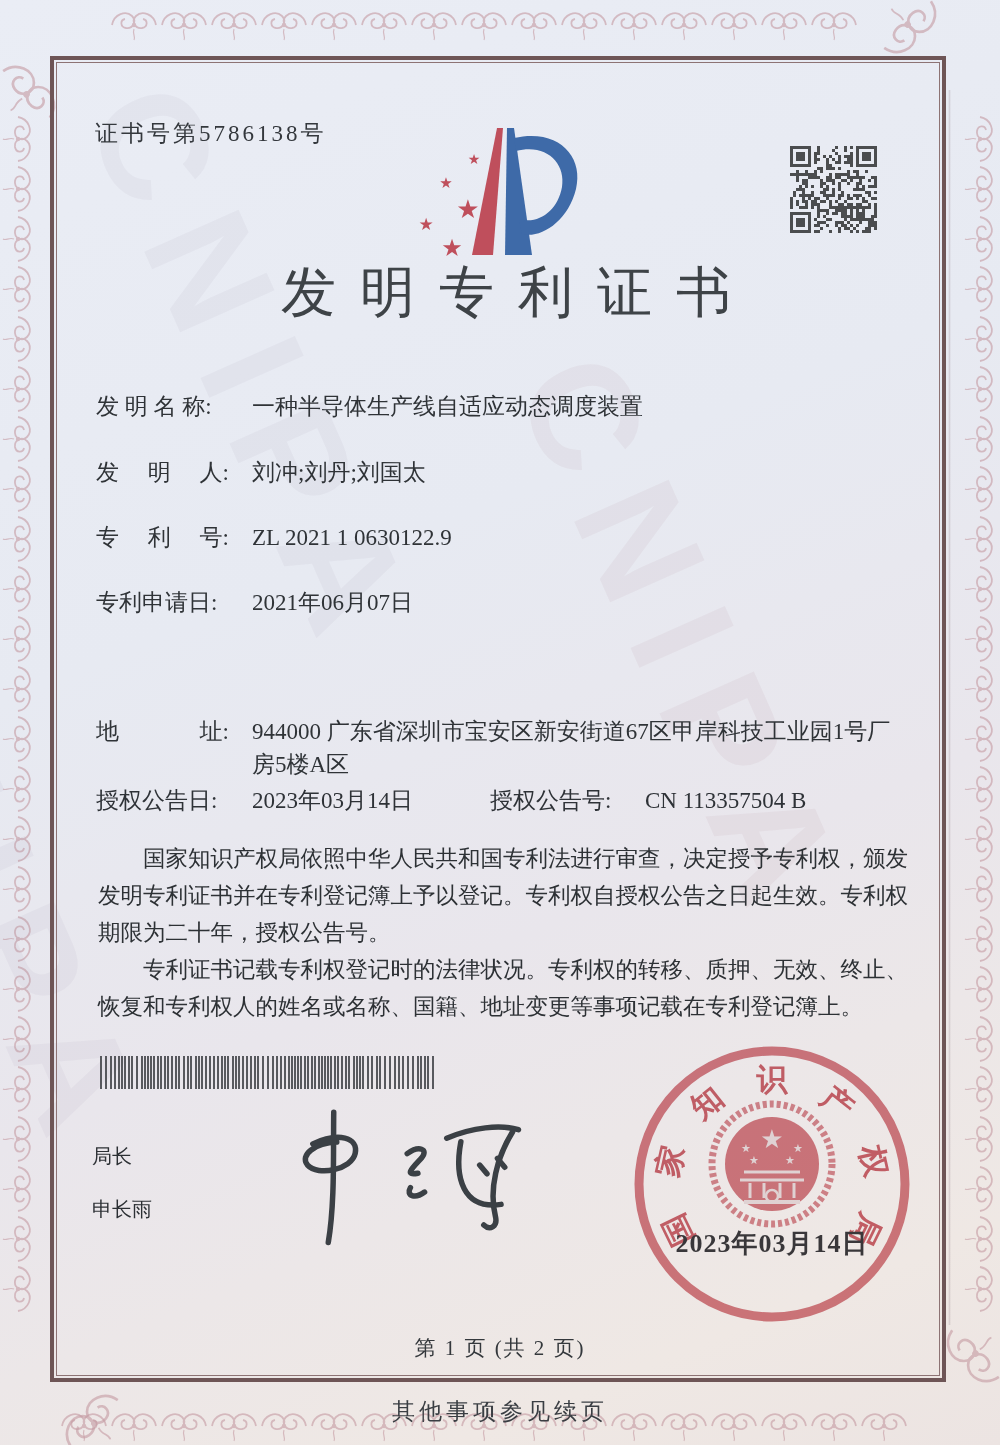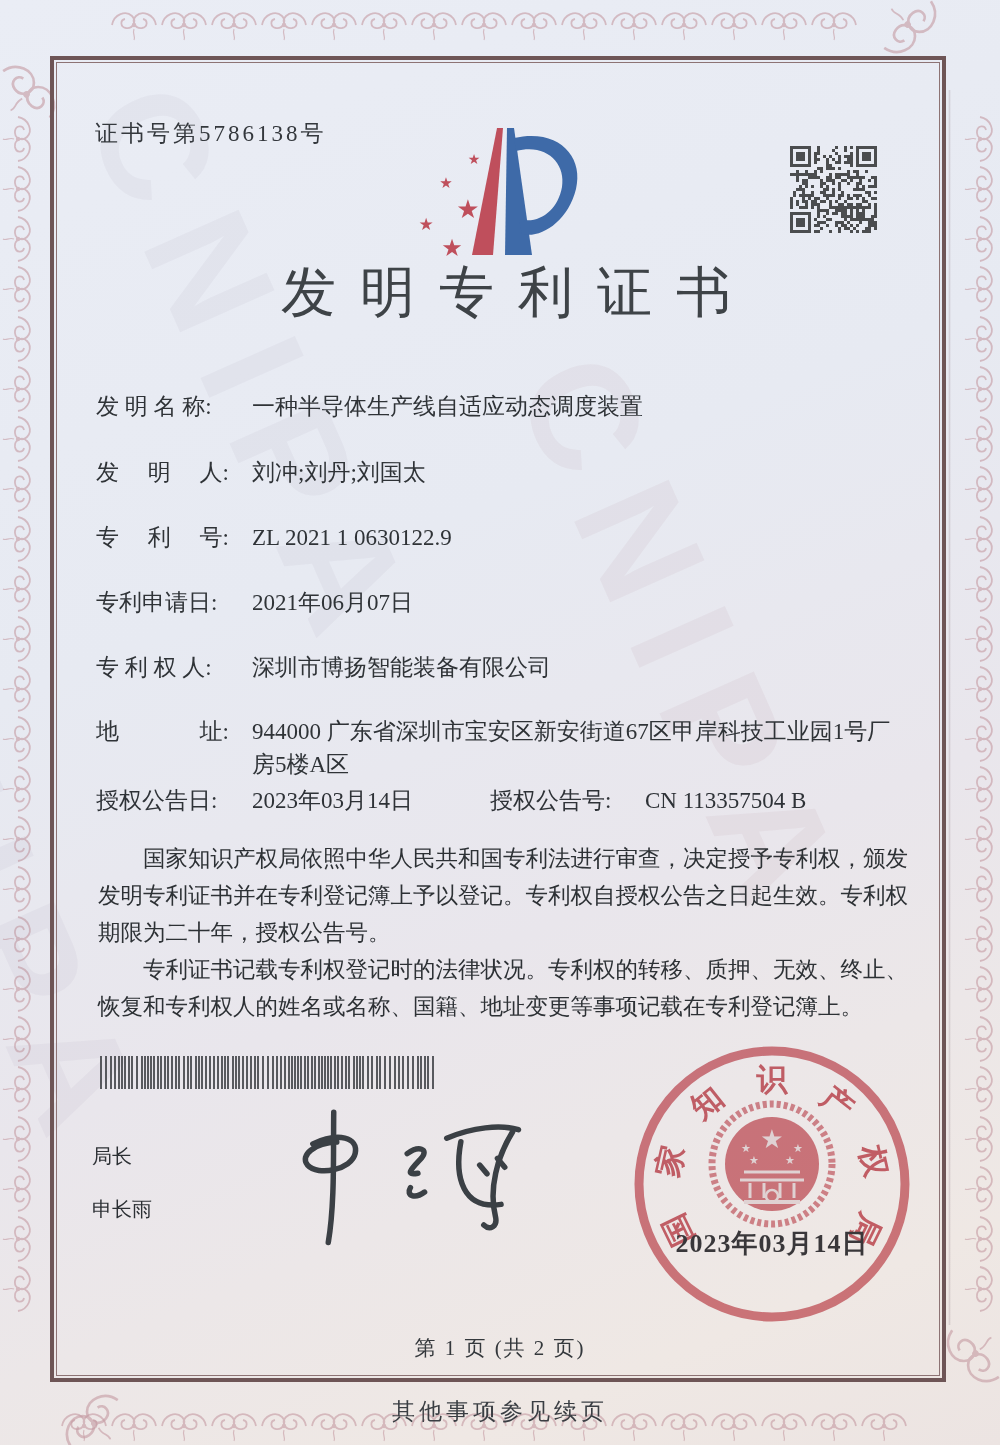--- a/index.html
+++ b/index.html
@@ -496,24 +496,20 @@
     <span class="val">刘冲;刘丹;刘国太</span>
   </div>
   <div class="row r2">
     <span class="lab">专　 利　 号:</span>
     <span class="val">ZL 2021 1 0630122.9</span>
   </div>
   <div class="row r3">
     <span class="lab">专利申请日:</span>
     <span class="val">2021年06月07日</span>
   </div>
-  <div class="row r4">
-    <span class="lab">专 利 权 人:</span>
-    <span class="val">深圳市博扬智能装备有限公司</span>
-  </div>
   <div class="row r5">
     <span class="lab">地　 　　 址:</span>
     <span class="val">944000 广东省深圳市宝安区新安街道67区甲岸科技工业园1号厂房5楼A区</span>
   </div>
 
   <div class="row-grant">
     <span class="g1">
       <span class="lab">授权公告日:</span>
       <span class="val">2023年03月14日</span>
     </span>

